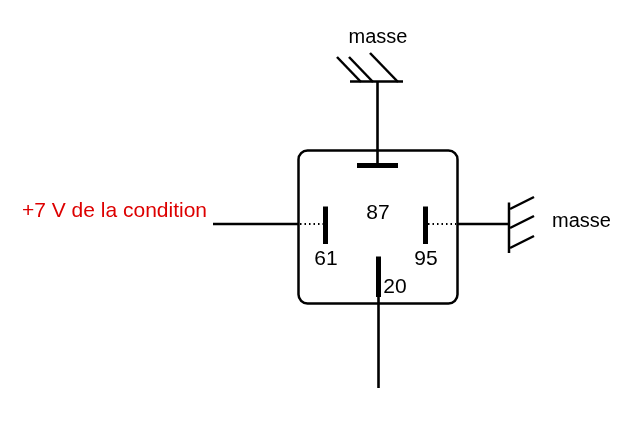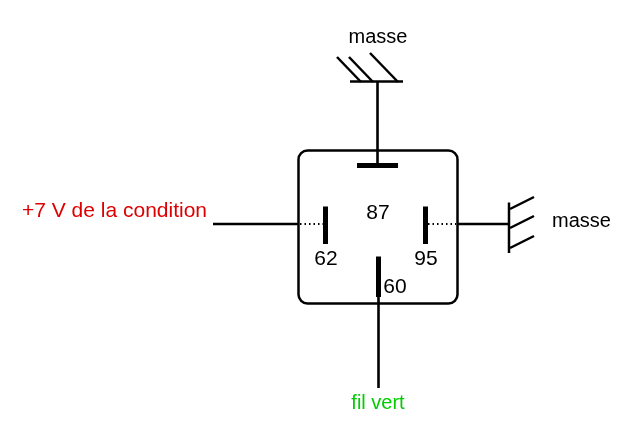--- a/index.html
+++ b/index.html
@@ -90,25 +90,24 @@
       </g>
     </g>
   </svg>
 
   <div class="lbl center" style="left:340px; top:24px; width:76px;">masse</div>
 
   <div class="lbl" style="left:552px; top:208px;">masse</div>
 
   <div class="lbl pin-label center" style="left:357px; top:178px; width:42px;margin-top:22px;">87</div>
 
-  <div class="lbl pin-label center" style="left:305px; top:246px; width:42px;">62</div>
+  <div class="lbl pin-label center" style="left:305px; top:246px; width:42px;">61</div>
 
   <div class="lbl pin-label center" style="left:405px; top:246px; width:42px;">95</div>
 
-  <div class="lbl pin-label center" style="left:374px; top:274px; width:42px;">60</div>
+  <div class="lbl pin-label center" style="left:374px; top:274px; width:42px;">20</div>
 
   <div class="note-red">
     <div>+7 V de la condition</div>
   </div>
 
-  <div class="green-label">fil vert</div>
 
 </div>
 
 </body></html>

